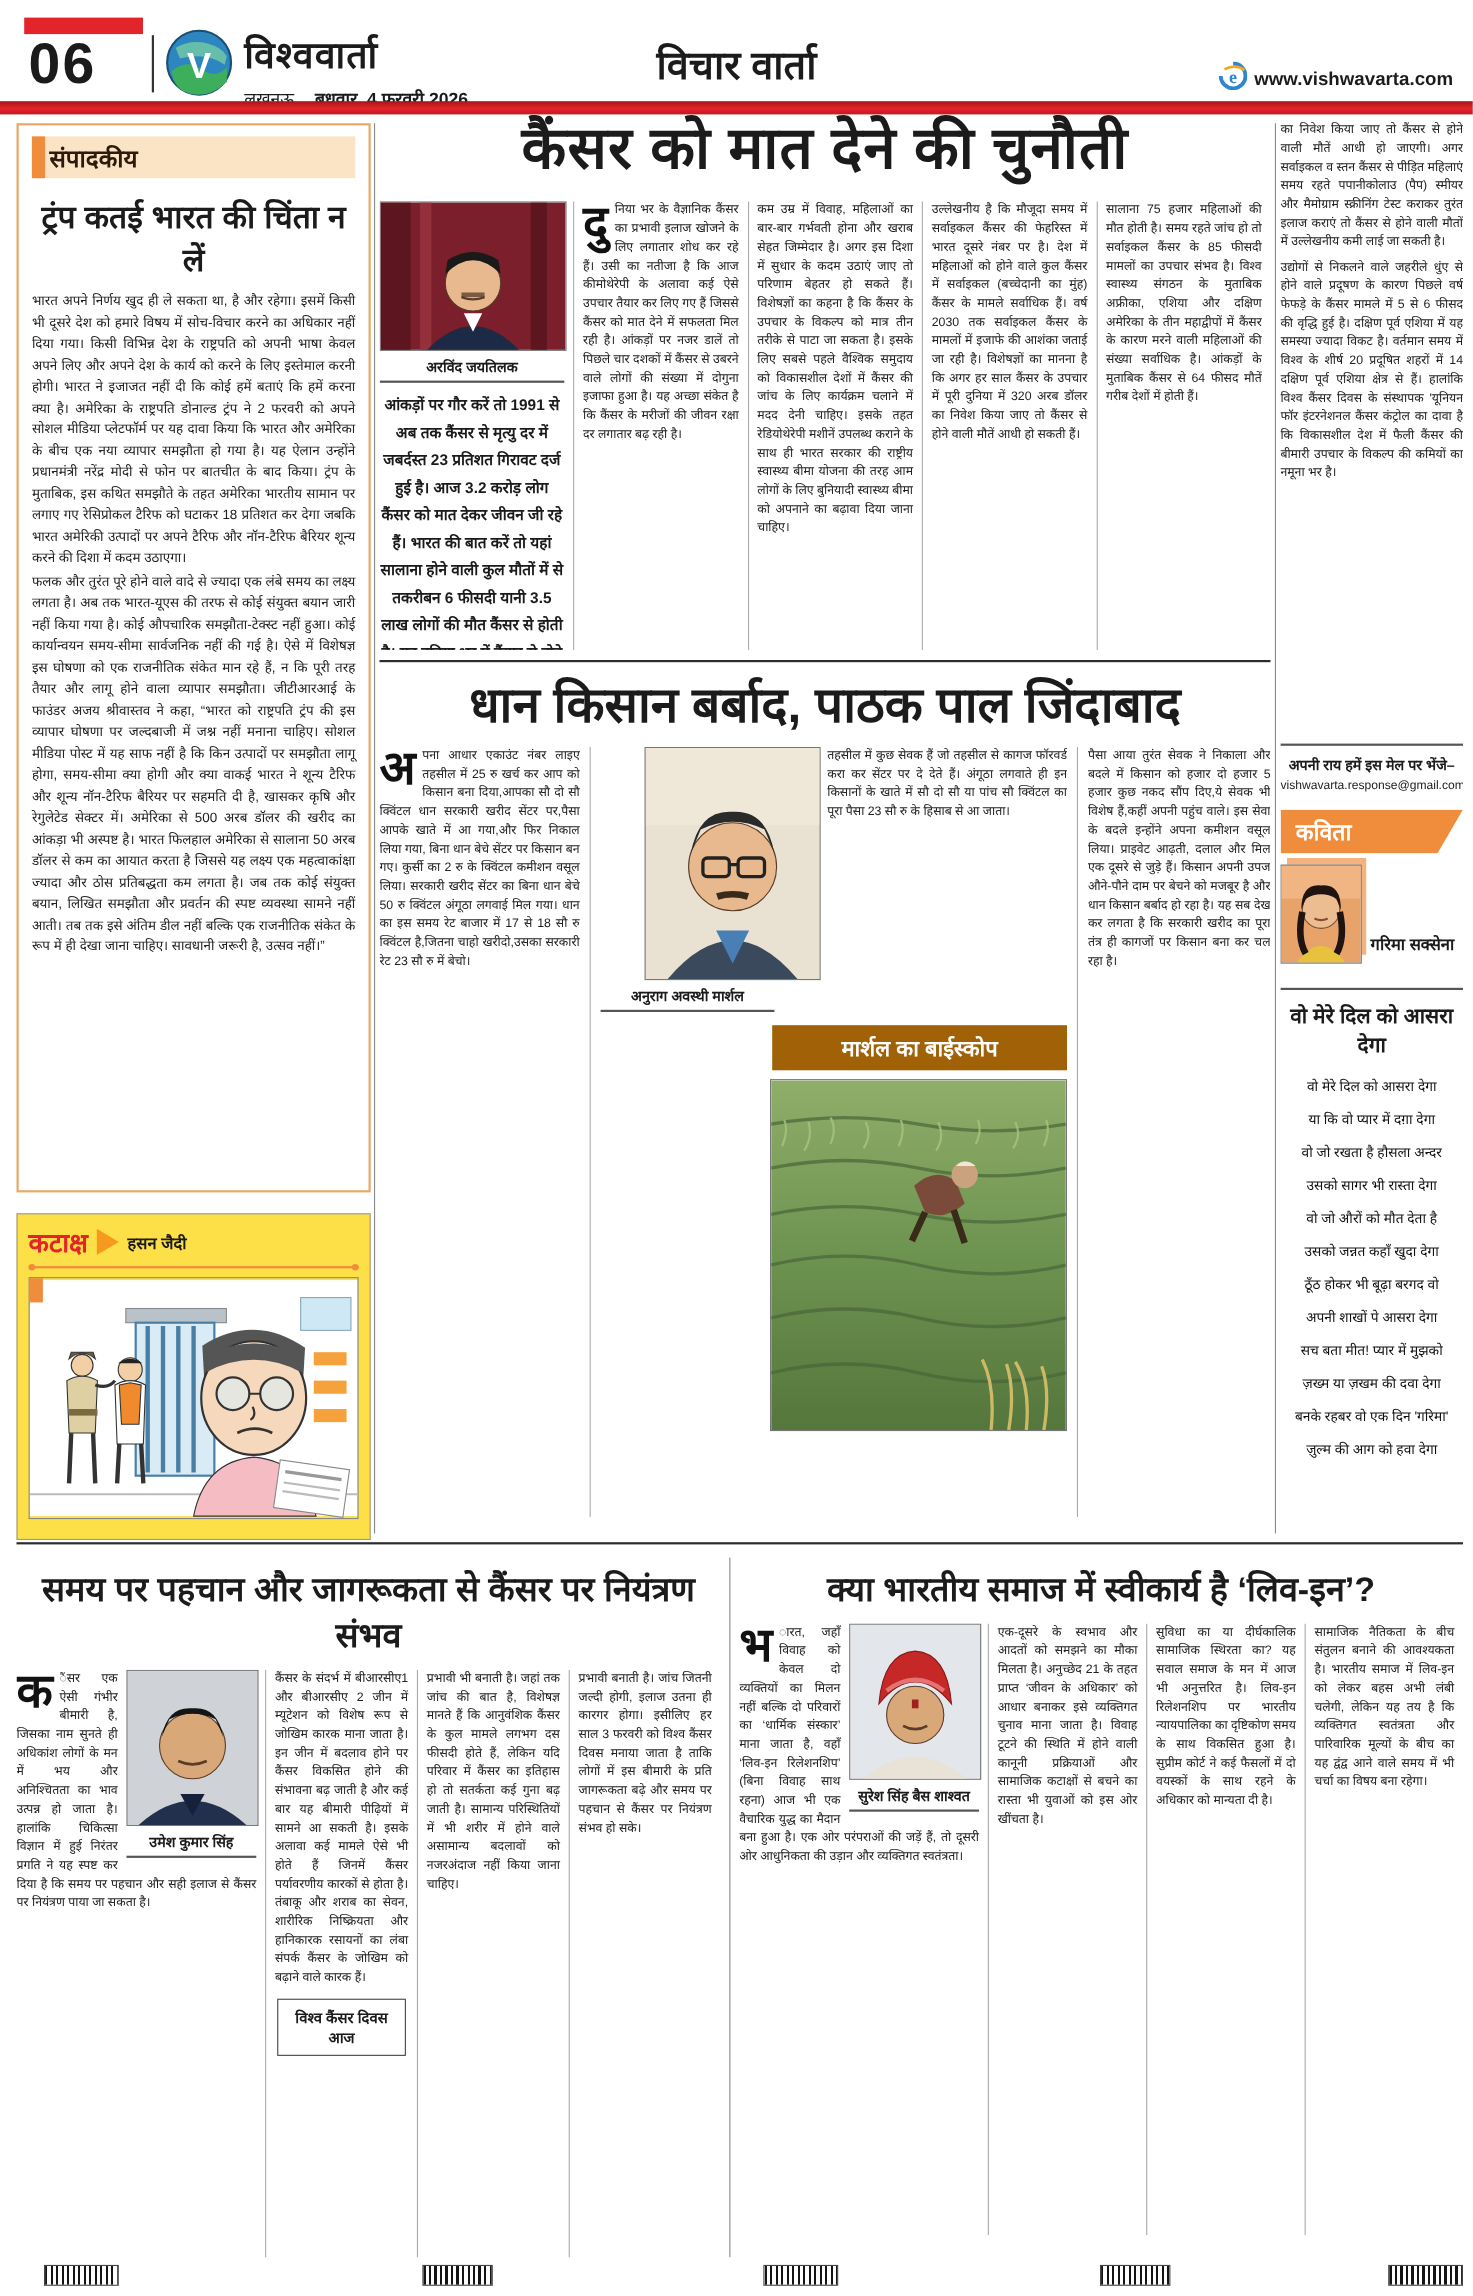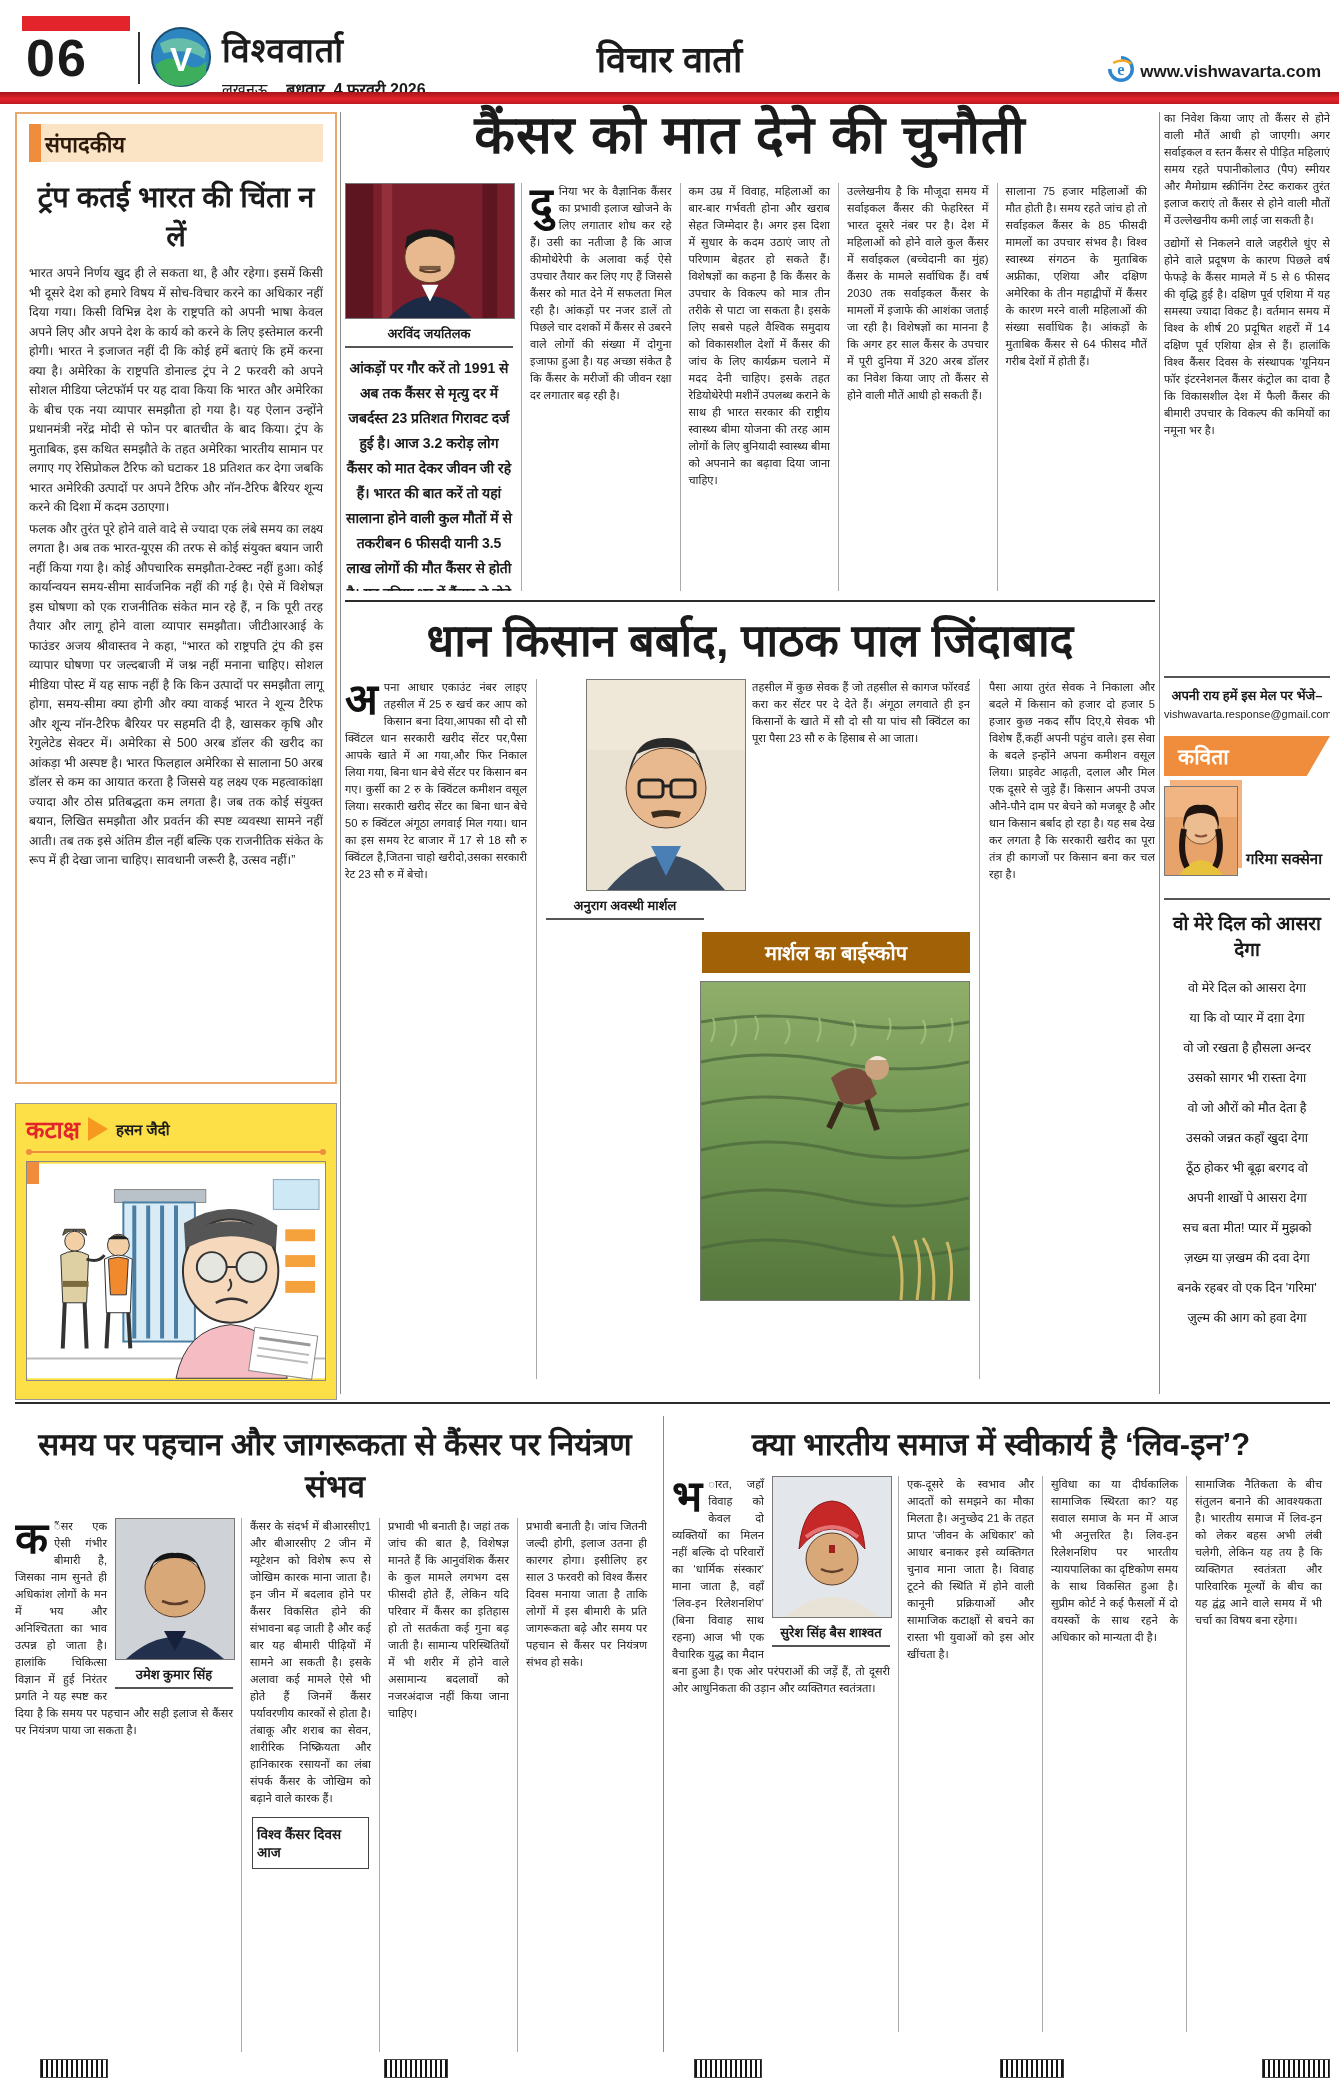--- a/index.html
+++ b/index.html
@@ -89,21 +89,21 @@
   
   .b-art{position:absolute;top:1412px;height:640px;overflow:hidden;}
   .b-left{left:15px;width:640px;}
   .b-right{left:672px;width:658px;}
   .b-art h2{margin:10px 0 12px;text-align:center;font-size:31px;font-weight:bold;}
   .b-cols{display:flex;height:556px;overflow:hidden;}
   .b-col{flex:1;padding:0 8px;border-left:1px solid #aaa;overflow:hidden;}
   .b-col:first-child{border-left:none;padding-left:0;flex:0 0 218px;}
   .b-col p{margin:0;}
   .float-photo{float:right;width:118px;margin:0 0 6px 8px;}
-  .wcd-box{border:1.5px solid #444;font-size:13.5px;font-weight:bold;padding:7px 4px;margin:10px 2px;}
+  .wcd-box{border:1.5px solid #444;font-size:13.5px;font-weight:bold;text-align:center;padding:7px 4px;margin:10px 2px;}
 
   
   .bc{position:absolute;top:2059px;height:17px;background:repeating-linear-gradient(90deg,#141414 0 2px,#fff 2px 5px);border:1px solid #444;}
 </style>
 </head>
 <body>
 
 <div id="page">
 
   <div>

